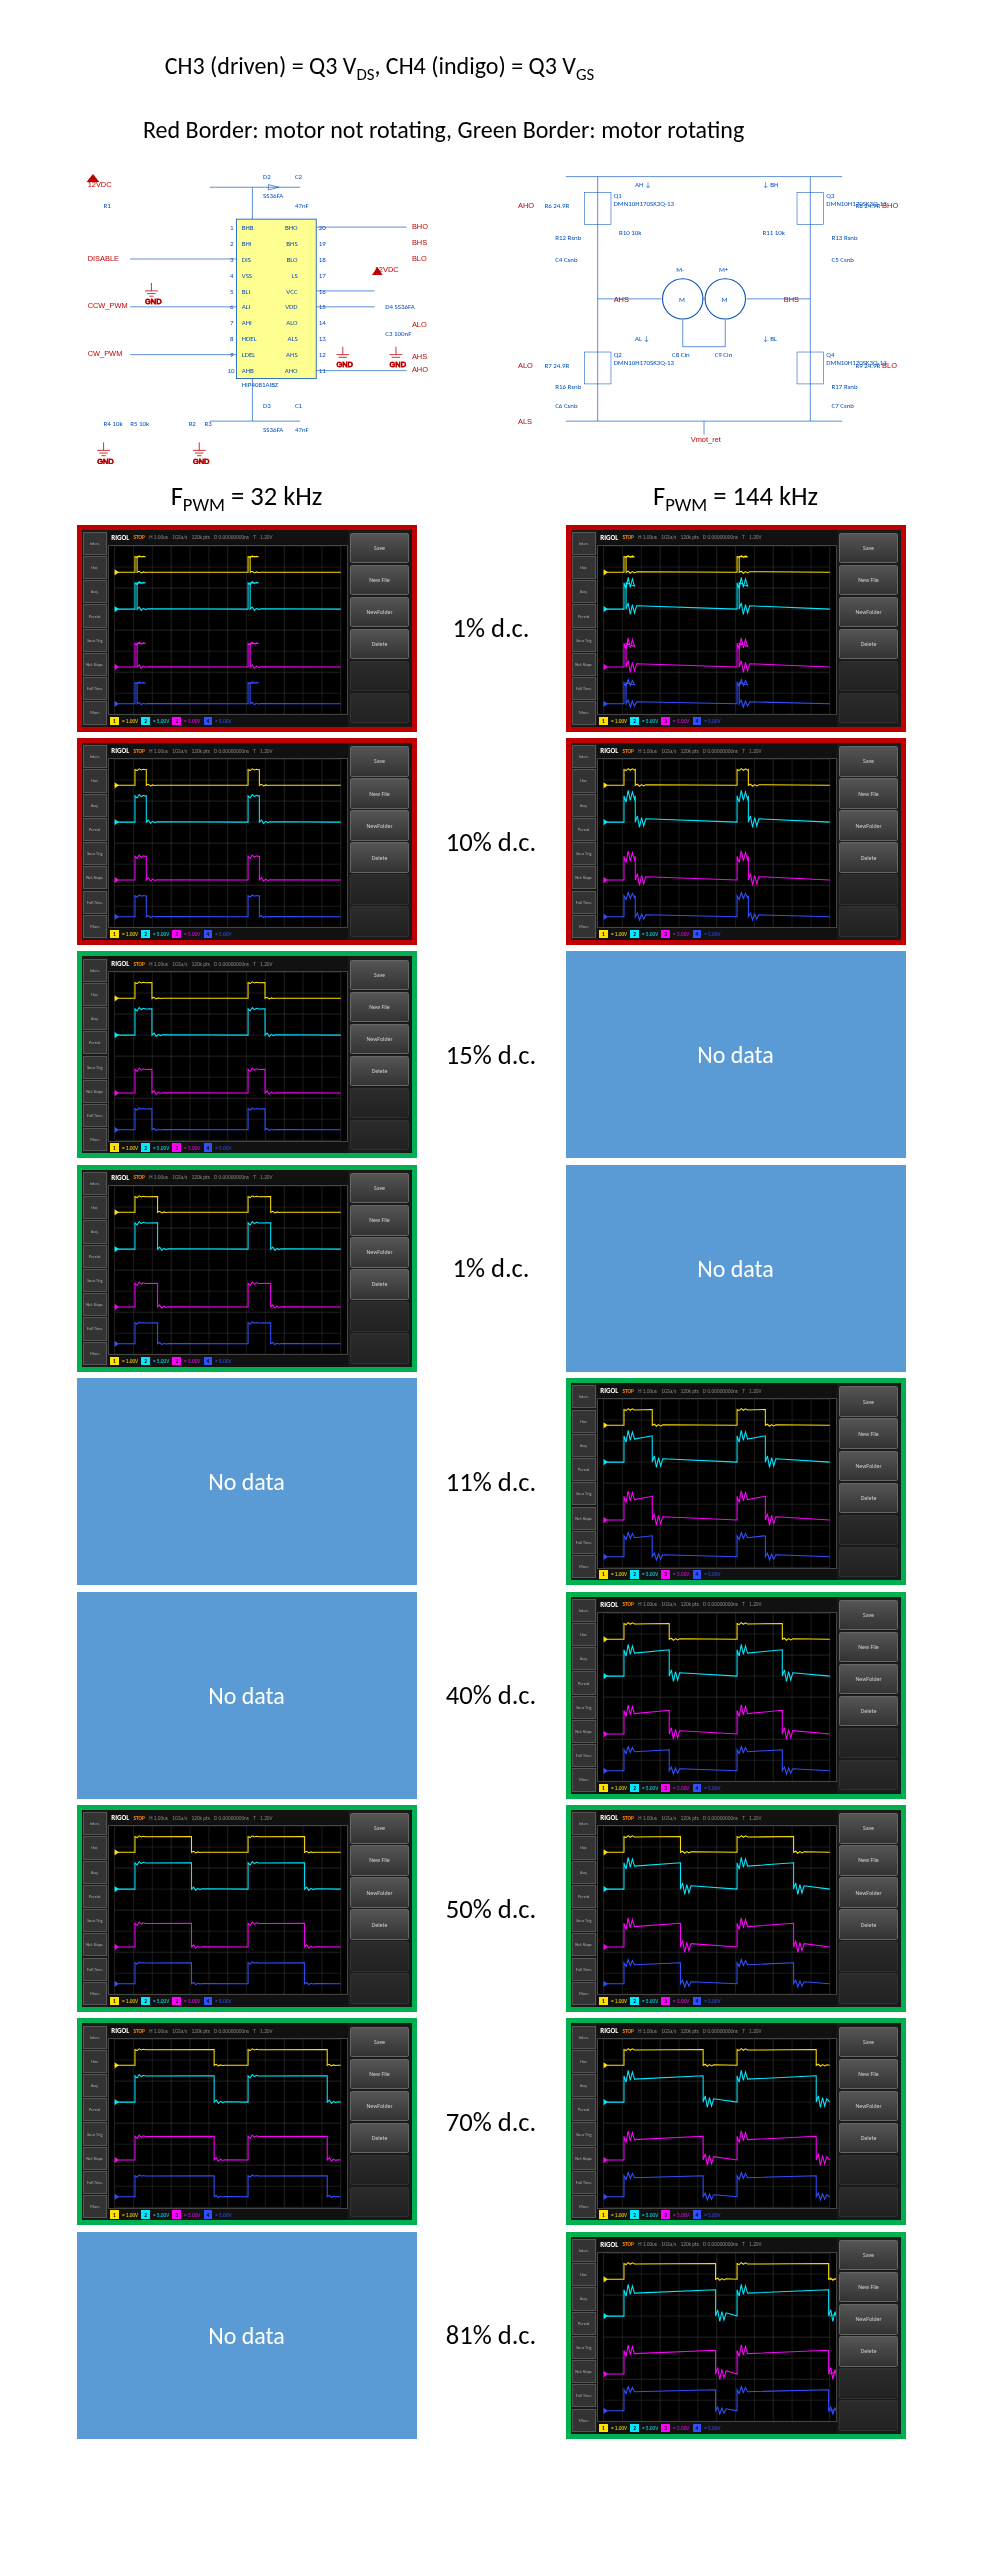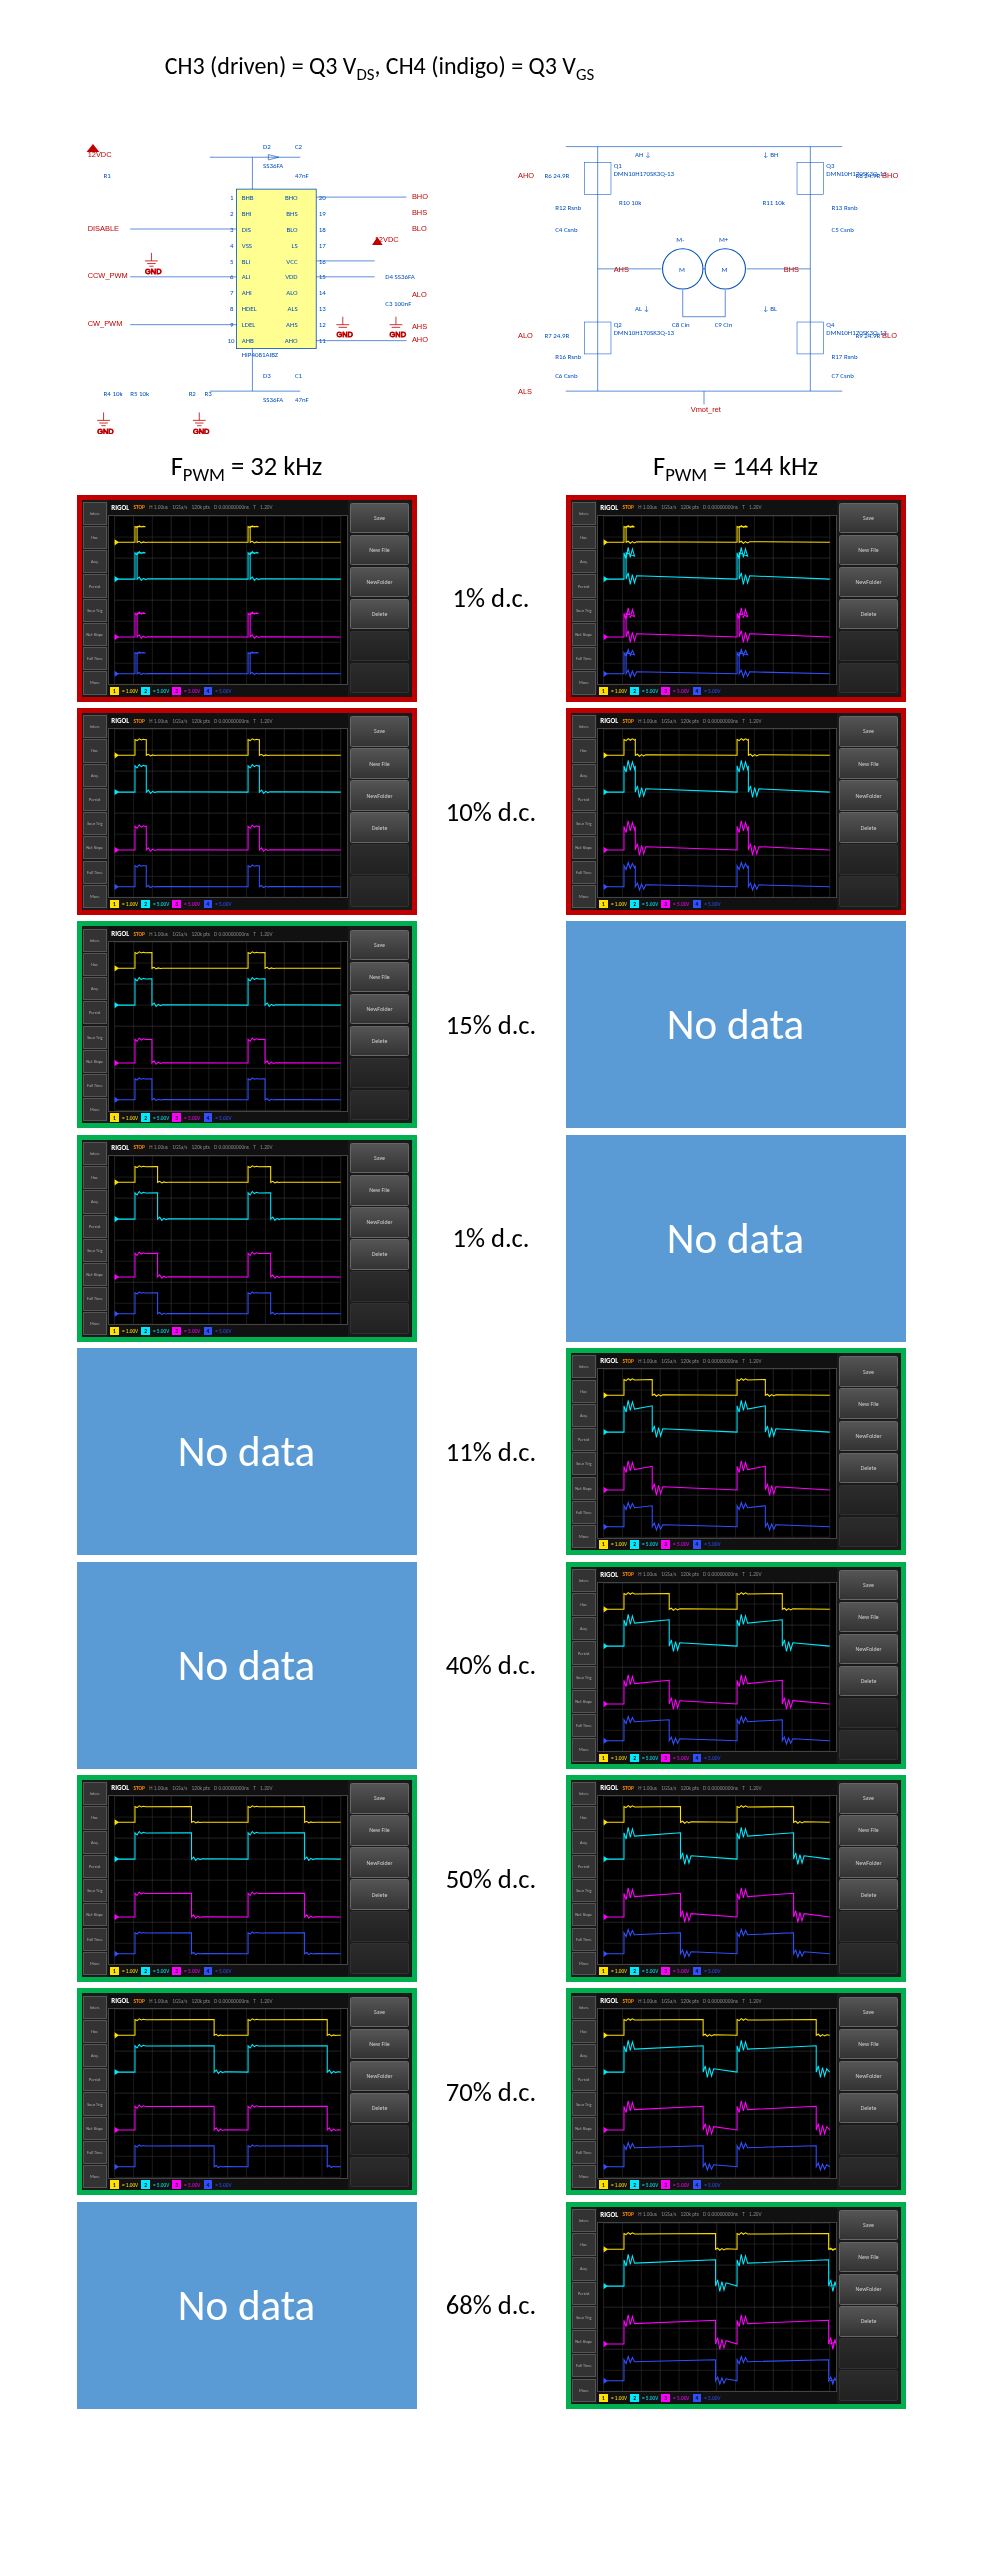--- a/index.html
+++ b/index.html
@@ -70,21 +70,21 @@
     width: 340px;
     height: 207px;
     position: relative;
   }
   .nodata {
     background: #5b9bd5;
     display: flex;
     align-items: center;
     justify-content: center;
     color: #fff;
-    font-size: 43px;
+    font-size: 24px;
     font-weight: 400;
   }
   .scope {
     border: 5.3px solid;
     background: #000;
     overflow: hidden;
   }
   .scope.red   { border-color: #c00000; }
   .scope.green { border-color: #00b050; }
   .scope-inner {
@@ -161,20 +161,21 @@
   .t-magenta{ stroke:#ff00ff; }
   .t-indigo { stroke:#3050ff; }
 </style>
 </head>
 <body>
 
 <div class="header-text">
   <p>
     <span>CH3 (driven) = Q3 V</span><sub>DS</sub><span>, CH4 (indigo) = Q3 V</span><sub>GS</sub>
   </p>
+  <p>Red Border: motor not rotating, Green Border: motor rotating</p>
 </div>
 
 <div class="schematic-row">
 
   <div class="schematic">
     <svg viewBox="0 0 760 580">
 
       <rect class="sch-chip" x="300" y="120" width="150" height="300"></rect>
       <text class="sch-label-blue" x="310" y="435">HIP4081AIBZ</text>
 
@@ -1317,21 +1318,21 @@
           <div class="scope-btn">Save</div>
           <div class="scope-btn">New File</div>
           <div class="scope-btn">NewFolder</div>
           <div class="scope-btn">Delete</div>
           <div class="scope-btn" style="opacity: 0.3;"></div>
           <div class="scope-btn" style="opacity: 0.3;"></div>
         </div>
       </div>
     </div>
     <div class="cell nodata">No data</div>
-    <div class="row-label">68% d.c.</div>
+    <div class="row-label">81% d.c.</div>
     <div class="cell scope green">
       <div class="scope-inner">
         <div class="scope-left">
           <div class="scope-left-item">Inten.</div>
           <div class="scope-left-item">Hor.</div>
           <div class="scope-left-item">Acq.</div>
           <div class="scope-left-item">Persist</div>
           <div class="scope-left-item">Sour Trig</div>
           <div class="scope-left-item">Net Slope</div>
           <div class="scope-left-item">Fall Time</div>

